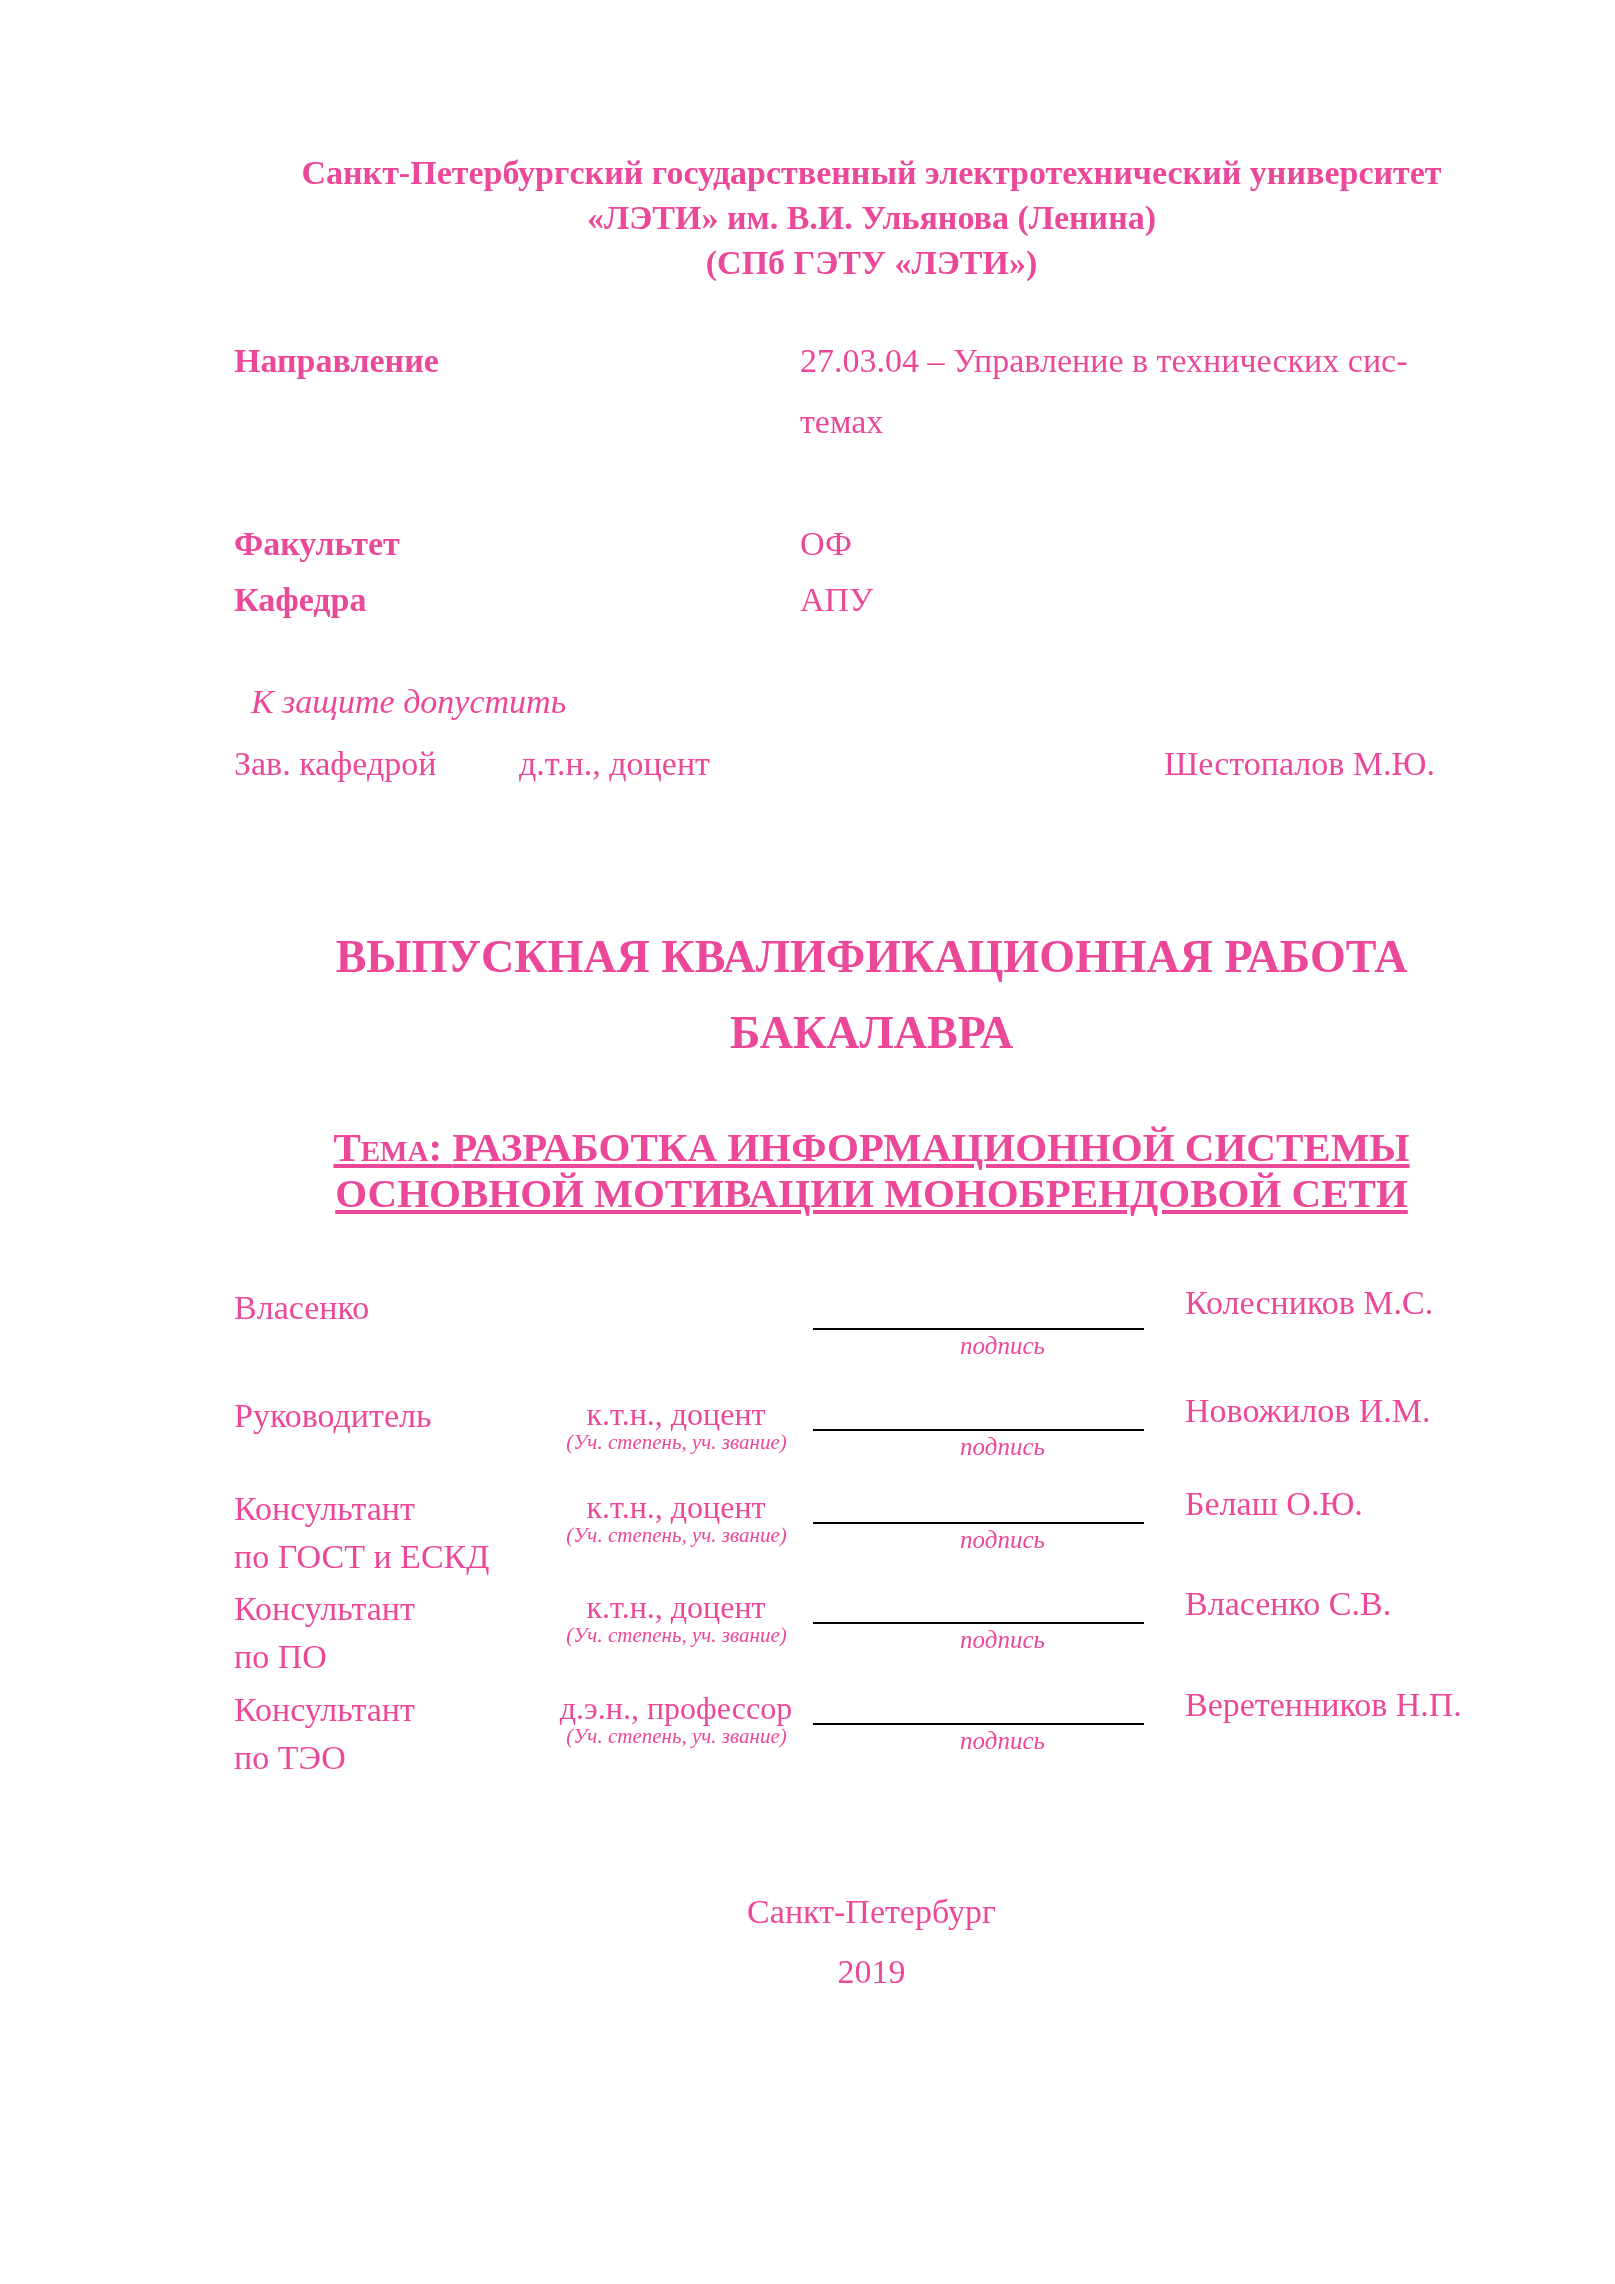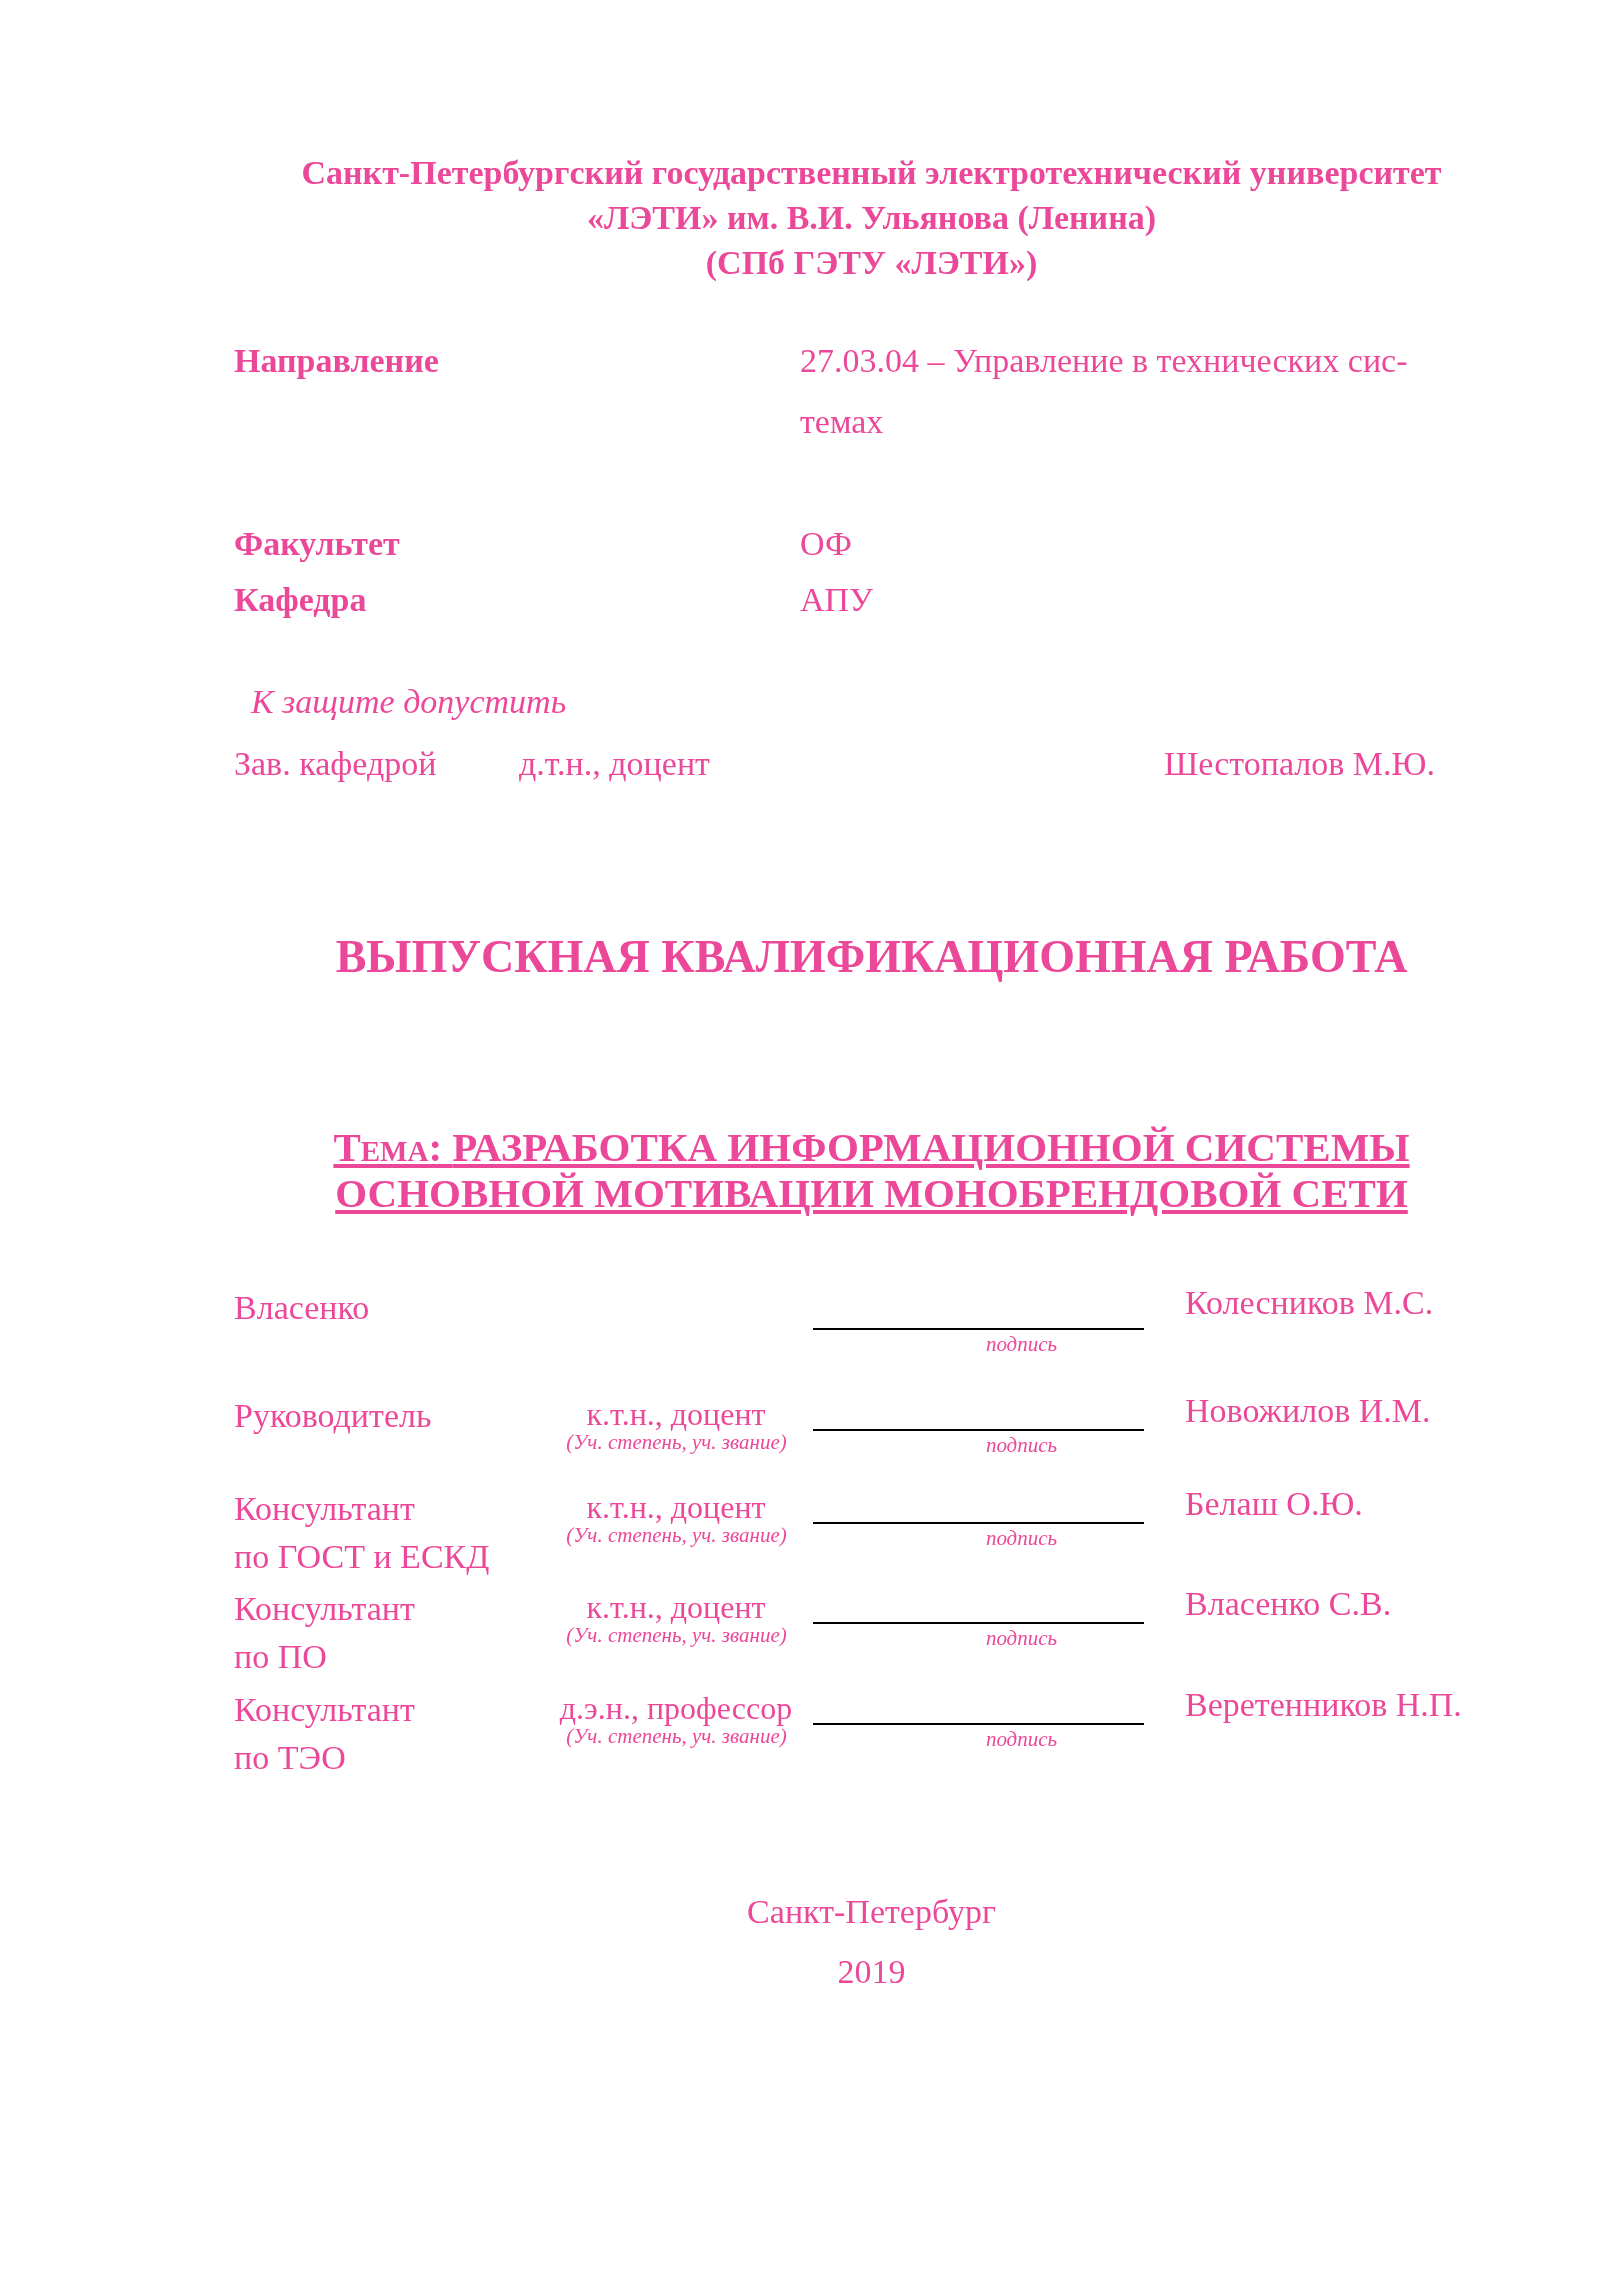--- a/index.html
+++ b/index.html
@@ -57,22 +57,22 @@
   }
   .sig-note {
     left: 524px; top: 38px; width: 305px; text-align: center;
     font-style: italic; font-size: 21px; white-space: nowrap;
   }
   .sig-line {
     left: 813px; top: 14px; width: 331px; height: 23.4px;
     border-bottom: 2.3px solid #000000;
   }
   .sig-caption {
-    left: 856px; top: 41px; width: 331px; text-align: center;
-    font-style: italic; font-size: 21px;
+    left: 837px; top: 41px; width: 331px; text-align: center;
+    font-style: italic; font-size: 25px;
   }
   .sig-name { left: 1185px; top: 0; white-space: nowrap; }
 
   .row-student .sig-line    { top: 21px; }
   .row-student .sig-caption { top: 48px; }
 
   
   .footer-line { left: 172px; width: 1399px; text-align: center; }
   .f-city { top: 1893px; }
   .f-year { top: 1953px; }
@@ -97,20 +97,21 @@
 
   <div class="abs field-label" style="top:581px">Кафедра</div>
   <div class="abs field-value" style="top:581px">АПУ</div>
 
   <div class="abs admission">К защите допустить</div>
   <div class="abs head-role">Зав. кафедрой</div>
   <div class="abs head-degree">д.т.н., доцент</div>
   <div class="abs head-name">Шестопалов М.Ю.</div>
 
   <div class="abs work-title wt1">ВЫПУСКНАЯ КВАЛИФИКАЦИОННАЯ РАБОТА</div>
+  <div class="abs work-title wt2">БАКАЛАВРА</div>
 
   <div class="abs theme-line th1"><span class="smallcaps">Тема:</span> <span>РАЗРАБОТКА ИНФОРМАЦИОННОЙ СИСТЕМЫ</span></div>
   <div class="abs theme-line th2">ОСНОВНОЙ МОТИВАЦИИ МОНОБРЕНДОВОЙ СЕТИ</div>
 
   <div class="abs sig-row row-student" style="top:1284px">
     <div class="abs sig-role">
       <div>Власенко</div>
     </div>
     <div class="abs sig-line"></div>
     <div class="abs sig-caption">подпись</div>

